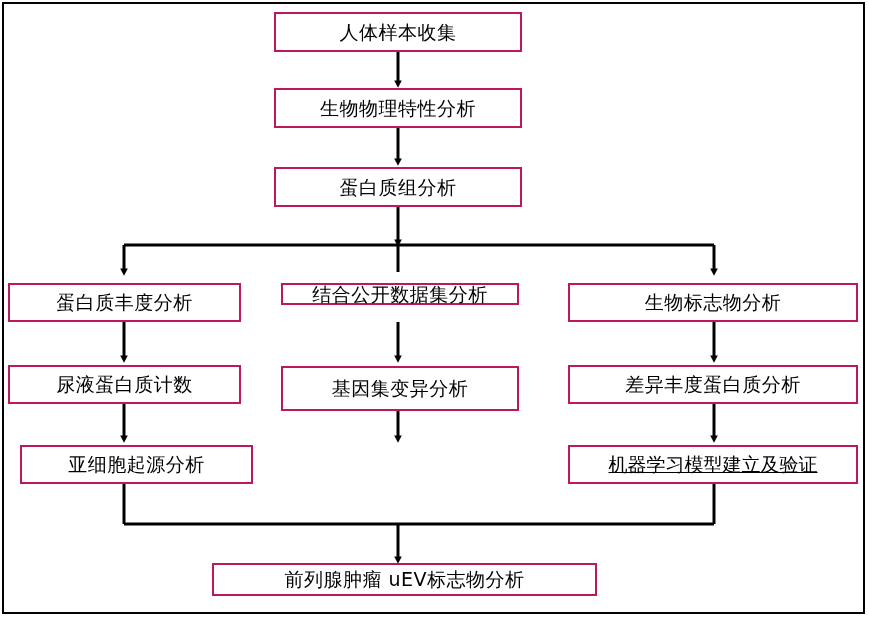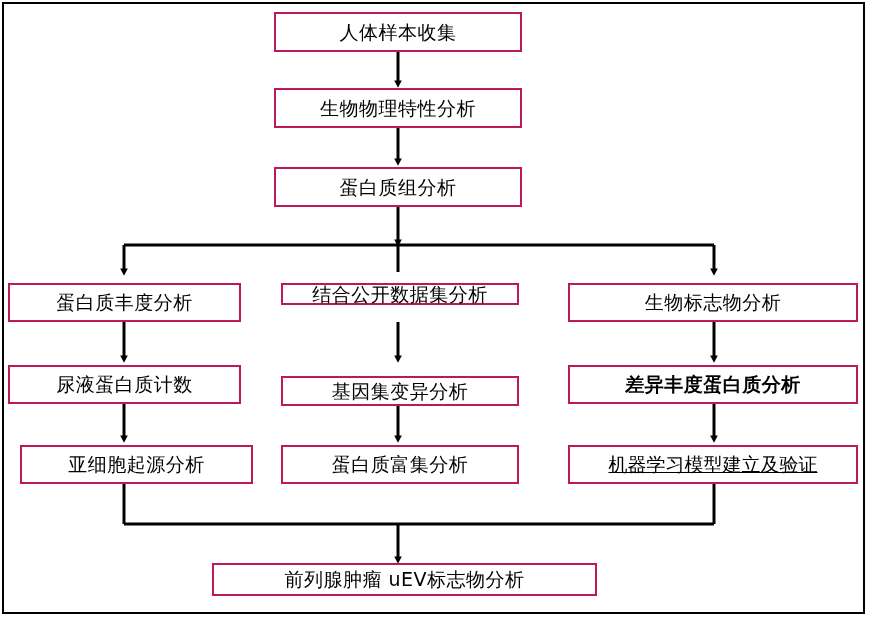--- a/index.html
+++ b/index.html
@@ -117,33 +117,30 @@
   </div>
 
   <div class="node-box" style="left:20px; top:445px; width:233px; height:39px;">
     <span class="node-label">亚细胞起源分析</span>
   </div>
 
   <div class="node-box" style="left:281px; top:283px; width:238px; height:22px;">
     <span class="node-label">结合公开数据集分析</span>
   </div>
 
-  <div class="node-box" style="left:281px; top:376px; width:238px; height:30px;">
+  <div class="node-box" style="left:281px; top:366px; width:238px; height:45px;">
     <span class="node-label">基因集变异分析</span>
   </div>
 
-  <div class="node-box" style="left:281px; top:445px; width:238px; height:39px;">
-    <span class="node-label">蛋白质富集分析</span>
-  </div>
 
   <div class="node-box" style="left:568px; top:283px; width:290px; height:39px;">
     <span class="node-label">生物标志物分析</span>
   </div>
 
-  <div class="node-box" style="left:568px; top:365px; width:290px; height:39px;font-weight:bold;">
+  <div class="node-box" style="left:568px; top:365px; width:290px; height:39px;">
     <span class="node-label">差异丰度蛋白质分析</span>
   </div>
 
   <div class="node-box" style="left:568px; top:445px; width:290px; height:39px;text-decoration:underline;">
     <span class="node-label wide">机器学习模型建立及验证</span>
   </div>
 
   <div class="node-box" style="left:212px; top:563px; width:385px; height:33px;">
     <span class="node-label">前列腺肿瘤 uEV标志物分析</span>
   </div>

